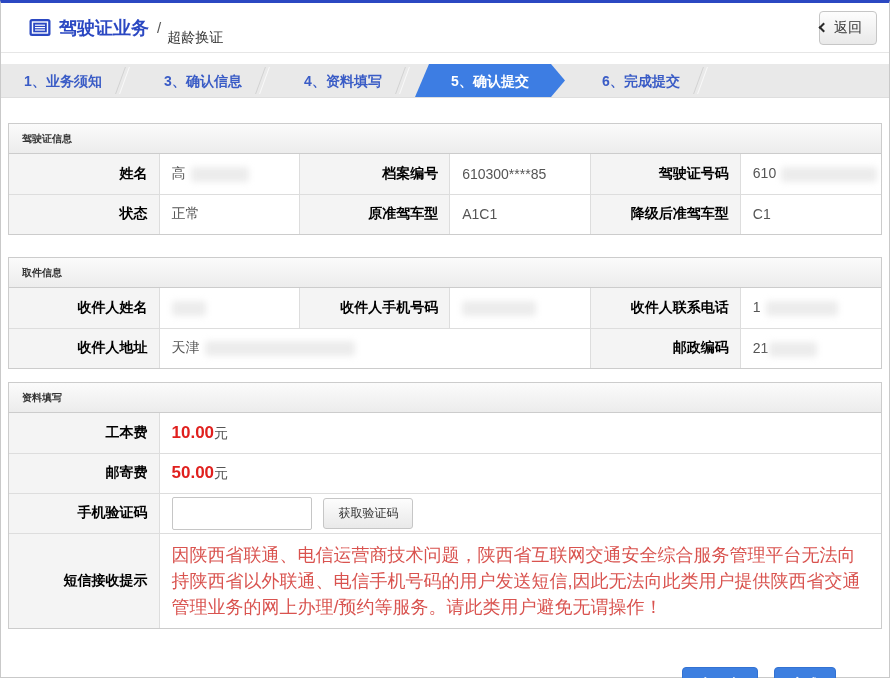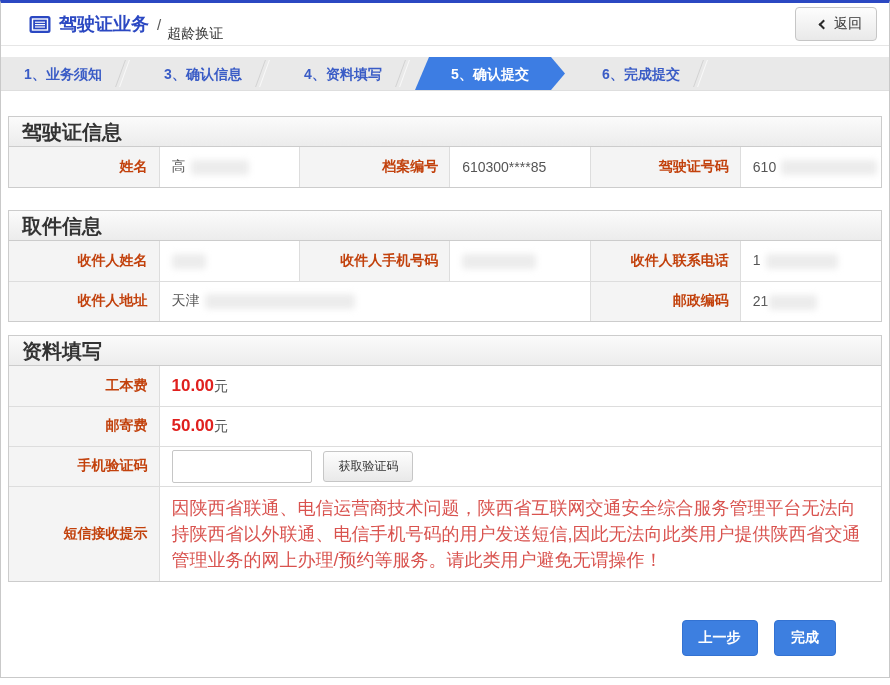--- a/index.html
+++ b/index.html
@@ -3,31 +3,31 @@
 <meta charset="utf-8">
 <style>
   * { margin:0; padding:0; box-sizing:border-box; }
   html,body { background:#fff; font-family:"Liberation Sans","DejaVu Sans",sans-serif; }
   .page {
     position:relative; width:890px; height:678px; background:#fff;
     border:1px solid #c9c9c9; border-top:3px solid #2b48c2;
   }
   
   .header {
-    height:43px; display:flex; align-items:center; padding:0 12px 0 28px;
+    height:50px; display:flex; align-items:center; padding:0 12px 0 28px;
     border-bottom:1px solid #e6e6e6;
   }
   .title-icon { display:inline-block; margin-right:8px; line-height:0; }
   .page-title { font-size:18px; font-weight:bold; color:#2b48c2; }
   .crumb-sep { font-size:15px; color:#555; margin:0 6px 0 8px; }
   .subtitle { font-size:14px; color:#333; position:relative; top:10px; }
   .spacer { flex:1; }
   .back-btn {
     display:inline-flex; align-items:center; gap:6px; cursor:pointer;
-    padding:7px 14px 7px 24px; font-size:14px; color:#333;
+    padding:7px 14px 7px 0; font-size:14px; color:#333;
     background:linear-gradient(#fdfdfd,#e9e9e9); border:1px solid #c6c6c6; border-radius:4px;margin-left:12px;
   }
   .chevron-left {
     display:inline-block; width:7px; height:7px;
     border-left:2px solid #2a2a2a; border-bottom:2px solid #2a2a2a;
     transform:rotate(45deg); margin-right:1px;
   }
   
   .tabs { display:flex; height:34px; background:#e9e9e9; margin-top:11px; border-bottom:1px solid #dedede;gap:16px; }
   .tab {
@@ -45,31 +45,31 @@
     margin-left:-6px; margin-right:-2px; z-index:2;
   }
   .tab-filler { flex:1; position:relative; }
   
   .section { margin:0 7px; border:1px solid #cccccc; background:#fff; }
   .section.s1 { margin-top:25px; }
   .section.s2 { margin-top:22px; }
   .section.s3 { margin-top:13px; }
   .section-title {
     height:30px; line-height:30px; padding-left:13px;
-    font-size:20px; font-weight:bold; color:#333;
+    font-size:10px; font-weight:bold; color:#333;
     background:linear-gradient(#fbfbfb,#ececec); border-bottom:1px solid #cccccc;
   }
   table.grid { width:100%; border-collapse:collapse; table-layout:fixed; }
   table.grid td { border:1px solid #dddddd; font-size:14px; height:40px; }
   table.grid tr:first-child td { border-top:none; }
   table.grid tr:last-child td { border-bottom:none; }
   table.grid td:first-child { border-left:none; }
   table.grid td:last-child { border-right:none; }
   td.lbl {
-    background:#f4f4f4; color:#c2410c; font-weight:bold;
+    background:#f4f4f4; color:#000000; font-weight:bold;
     text-align:right; padding-right:11px; width:150px;
   }
   td.val { background:#fff; color:#555; padding-left:12px; }
   .smudge {
     display:inline-block; height:15px; border-radius:3px;
     background:#ececec; filter:blur(3px); vertical-align:middle; margin-left:5px;
   }
   
   .fee-row td { height:44px; }
   .fee-amount { font-size:17px; font-weight:bold; color:#e0201e; }
@@ -154,20 +154,28 @@
         <td class="val">
           <span>高</span><span class="smudge" style="width:58px"></span>
         </td>
         <td class="lbl">档案编号</td>
         <td class="val">610300****85</td>
         <td class="lbl">驾驶证号码</td>
         <td class="val">
           <span>610</span><span class="smudge" style="width:96px"></span>
         </td>
       </tr>
+      <tr>
+        <td class="lbl">状态</td>
+        <td class="val">正常</td>
+        <td class="lbl">原准驾车型</td>
+        <td class="val">A1C1</td>
+        <td class="lbl">降级后准驾车型</td>
+        <td class="val">C1</td>
+      </tr>
     </tbody>
       </table>
   </div>
 
   <div class="section s2">
     <div class="section-title">取件信息</div>
     <table class="grid">
       <tbody>
           <tr>
         <td class="lbl">收件人姓名</td>

